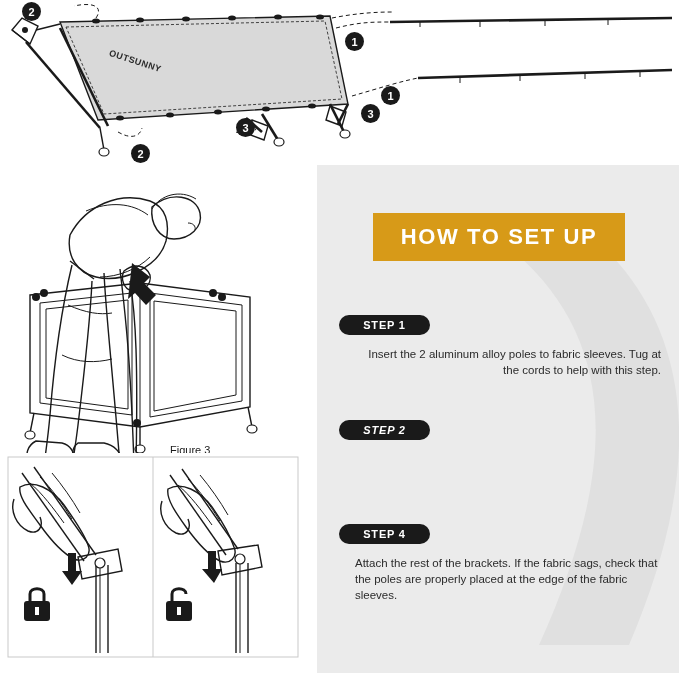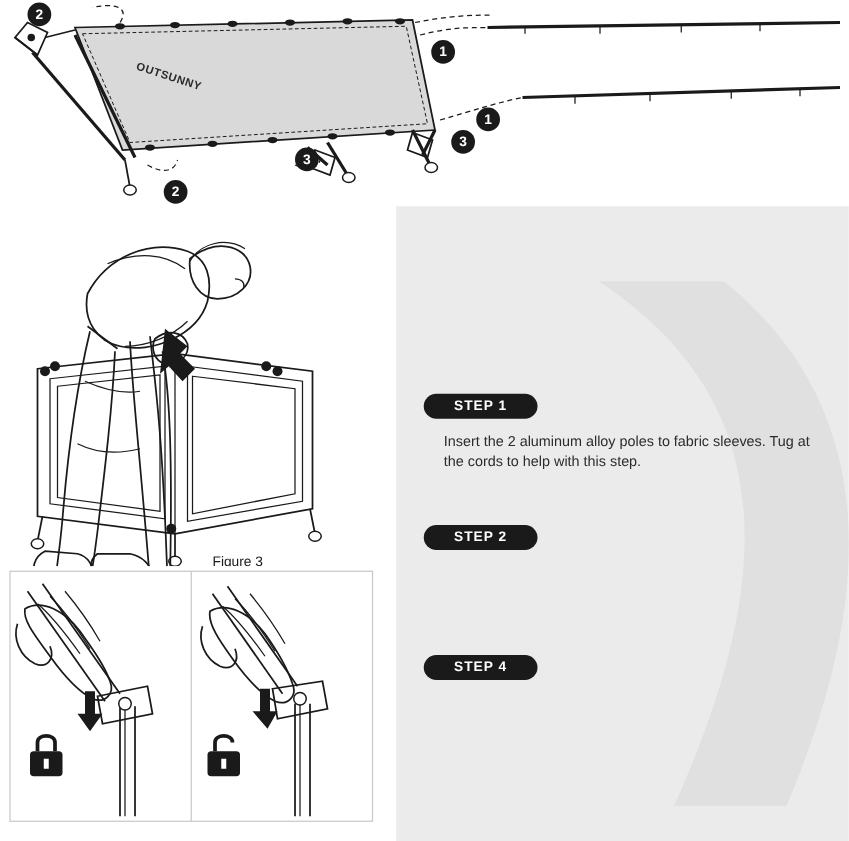--- a/index.html
+++ b/index.html
@@ -345,22 +345,26 @@
       </g>
     </svg>
 
   </div>
 
   <div class="howto-panel">
     <svg class="swoosh" viewBox="0 0 300 420">
       <path d="M60,0 C180,80 220,200 120,420 L210,420 C300,210 260,80 160,0 Z" fill="#e0e0e0"></path>
     </svg>
 
+    <div class="howto-title-bar">
+      <span class="howto-title">HOW TO SET UP</span>
+    </div>
 
     <div class="step-badge" style="top:150px;">STEP 1</div>
-    <div class="step-text" style="top:181px;">Insert the 2 aluminum alloy poles to fabric sleeves. Tug at the cords to help with this step.</div>
-
-    <div class="step-badge" style="top:255px;">STEP 2</div>
+    <div class="step-text" style="top:181px;text-align:right;">Insert the 2 aluminum alloy poles to fabric sleeves. Tug at the cords to help with this step.</div>
+
+    <div class="step-badge" style="top:255px;font-style:italic;">STEP 2</div>
 
     <div class="step-badge" style="top:359px;">STEP 4</div>
+    <div class="step-text" style="top:390px;">Attach the rest of the brackets. If the fabric sags, check that the poles are properly placed at the edge of the fabric sleeves.</div>
   </div>
 
 </div>
 
 </body></html>

